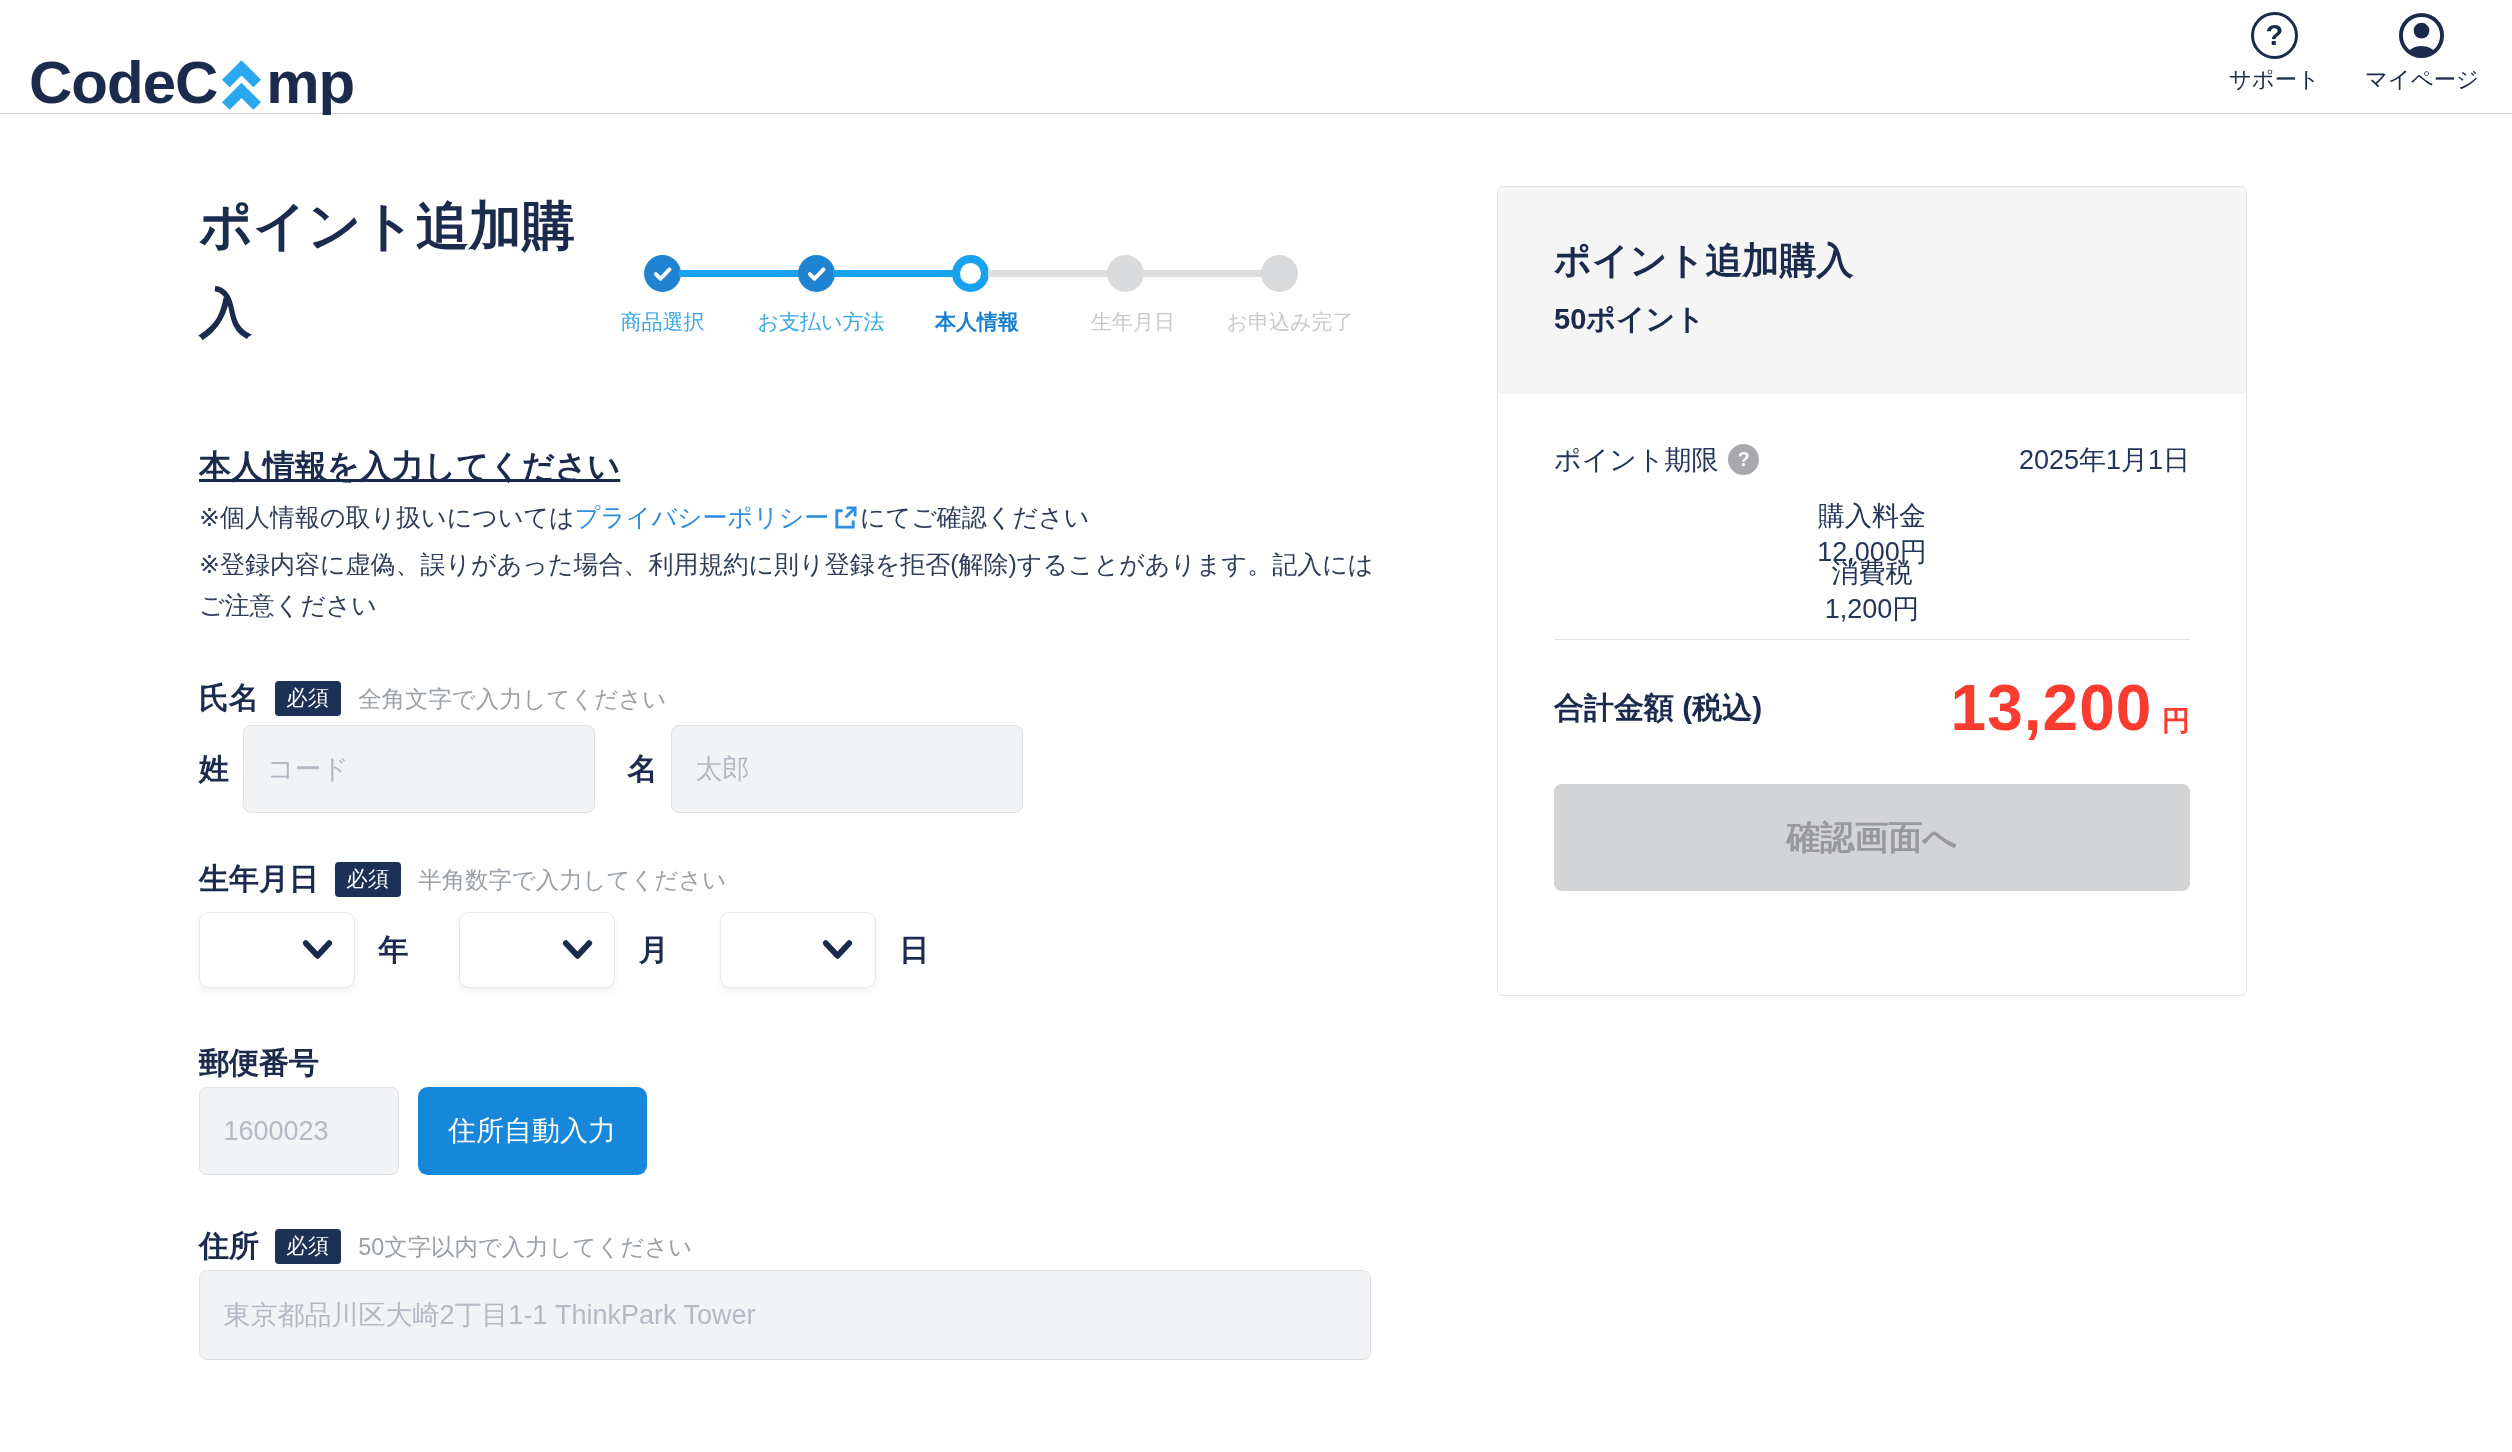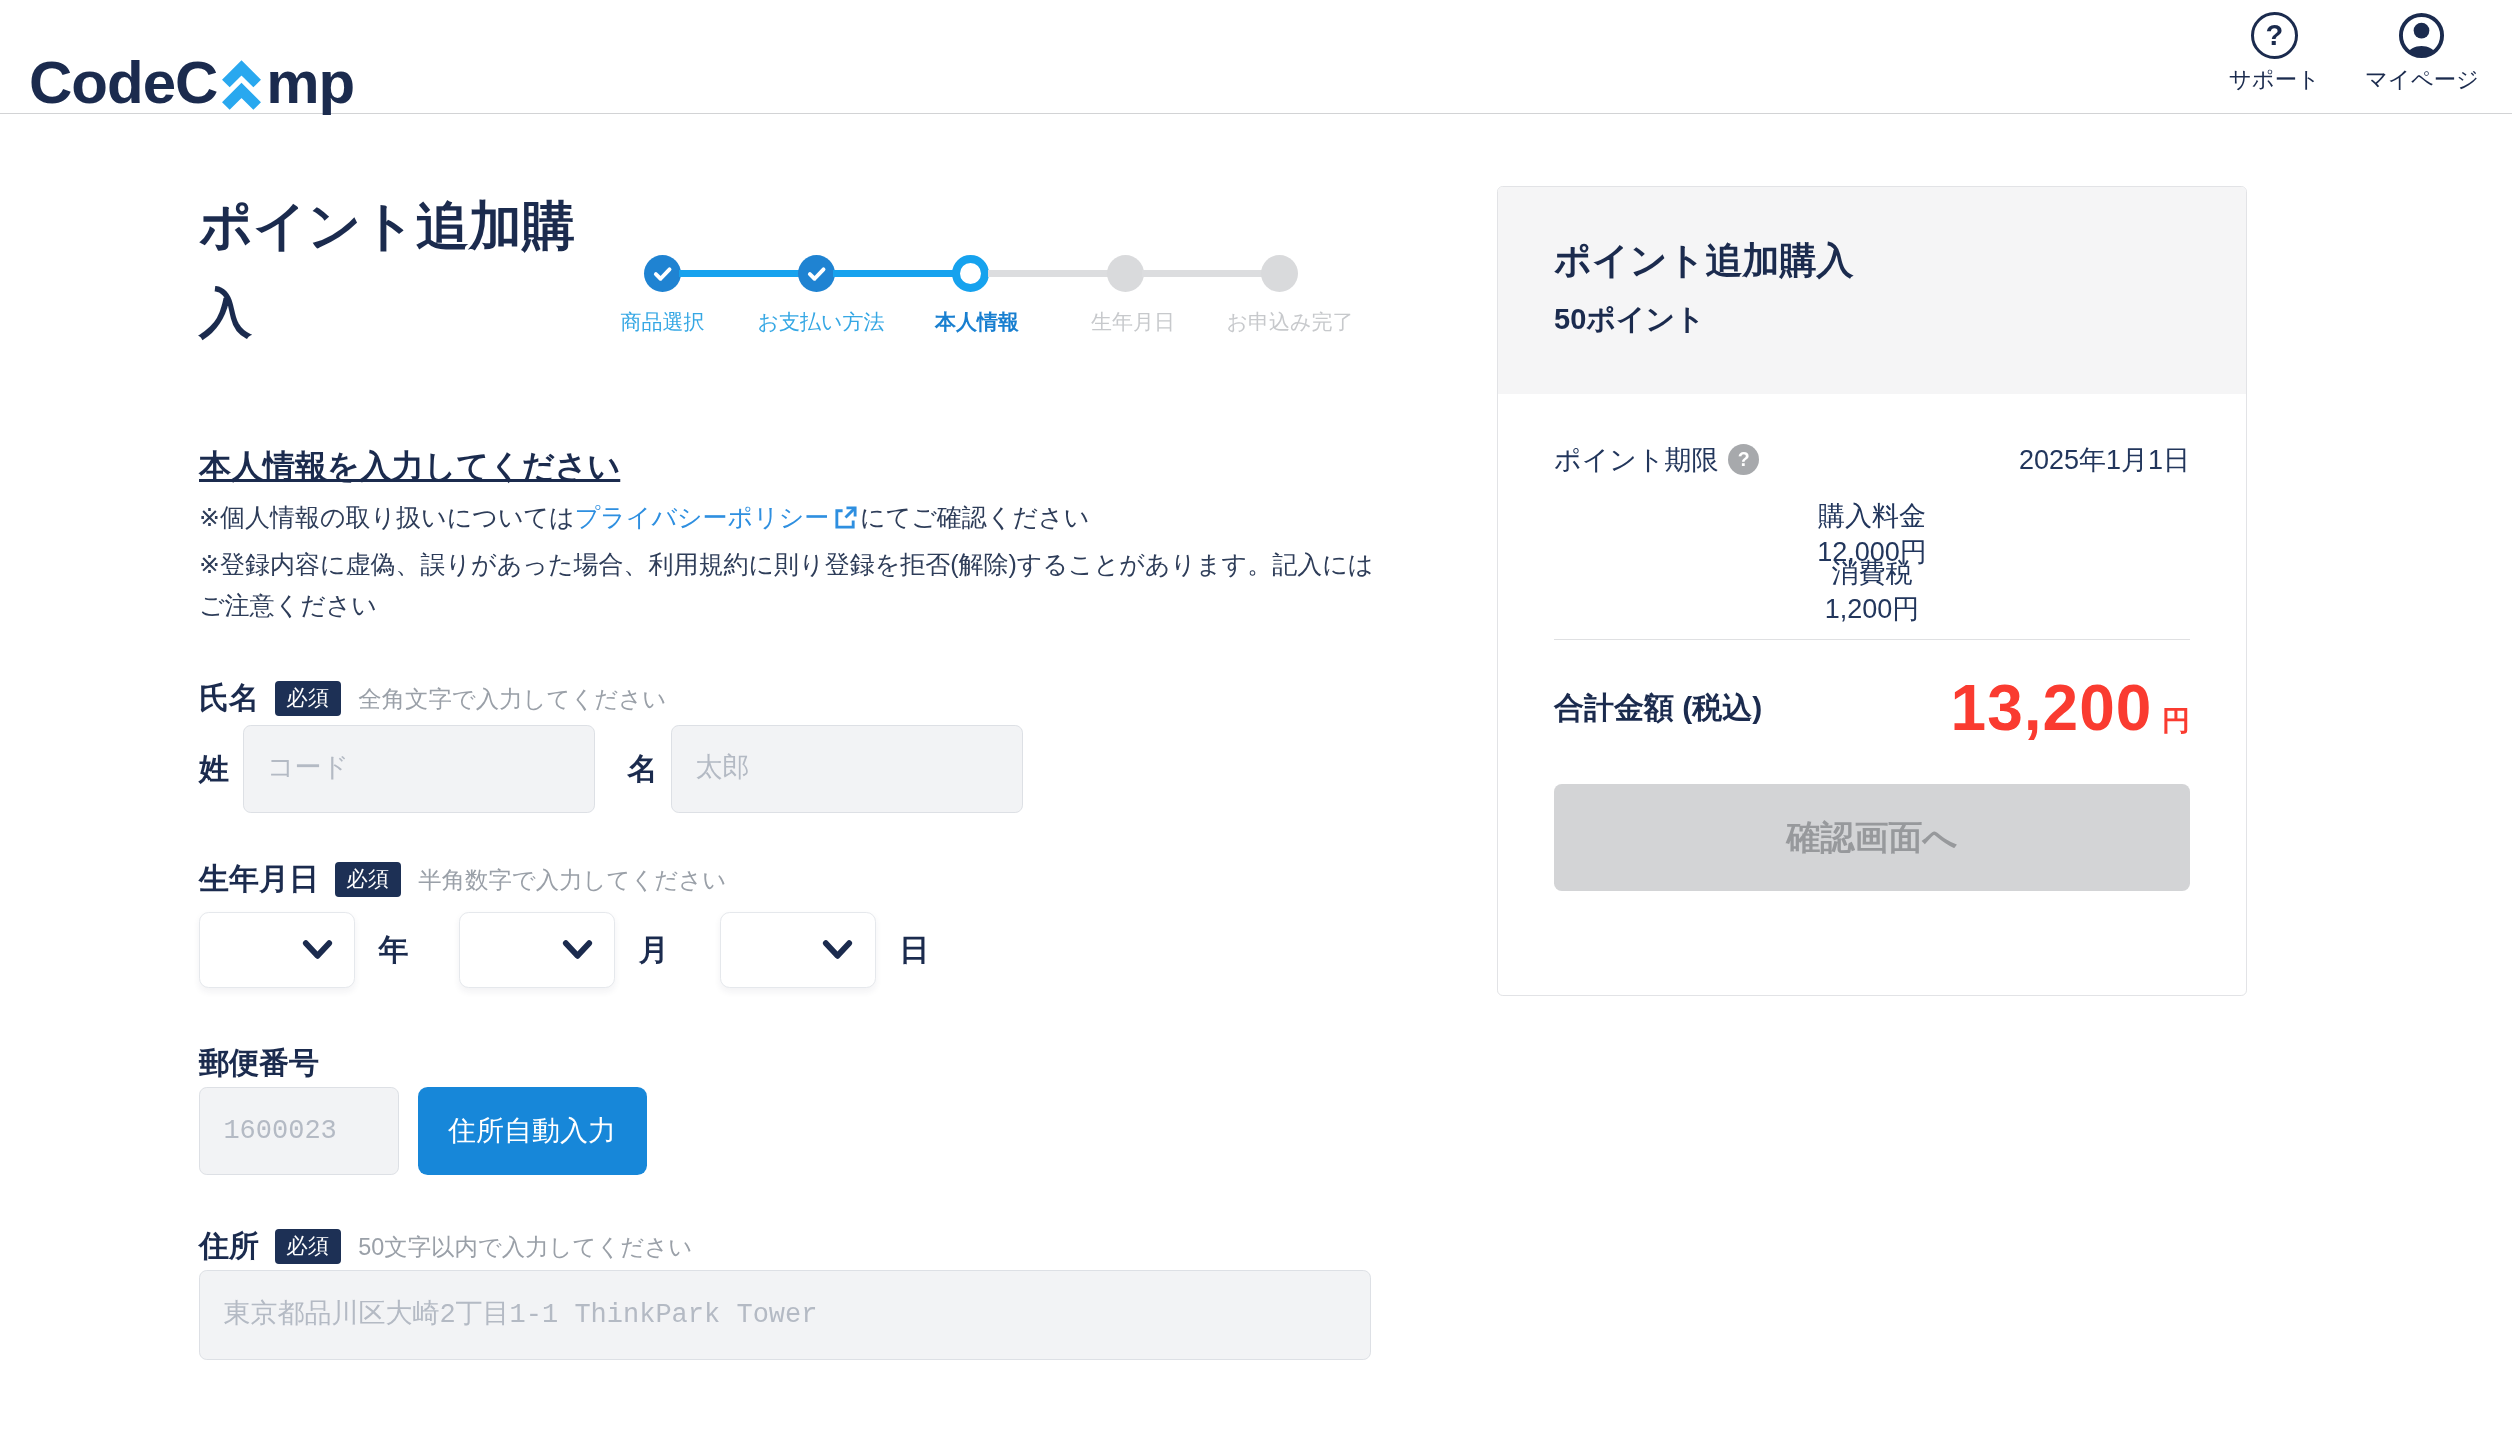--- a/index.html
+++ b/index.html
@@ -50,21 +50,21 @@
   .note2 { position:absolute; left:199px; top:430px; width:1182px; font-size:25px; line-height:1.65; color:#2e3d59; }
 
   .field-label-row { position:absolute; left:199px; display:flex; align-items:center; }
   .field-label { font-size:30px; font-weight:bold; color:#1b2b4e; }
   .req-badge { margin-left:15.6px; background:#1d3055; color:#fff; font-size:21.4px;
     padding:4.9px 11.7px; border-radius:3.9px; line-height:1.2; }
   .hint { margin-left:17.5px; font-size:23.4px; color:#9aa0a8; }
 
   .text-input { background:#f2f3f5; border:1.9px solid #dde0e5; border-radius:7.8px;
     font-size:27px; color:#333; padding:0 23.4px; outline:none;
-    font-family:Liberation Mono, monospace; }
+    font-family:Liberation Sans, sans-serif; }
   .text-input::placeholder { color:#b4bac4; }
 
   .name-row { position:absolute; left:199px; top:611px; display:flex; align-items:center; }
   .inline-lab { font-size:30px; font-weight:bold; color:#1b2b4e; }
   .name-row .text-input { width:352px; height:88px; margin-left:13.6px; }
   .lab-first { margin-left:33px; }
 
   .birth-row { position:absolute; left:199px; top:798px; display:flex; align-items:center; }
   .select-box { position:relative; width:156px; height:76px; background:#fff;
     border:1.9px solid #e5e8ec; border-radius:9.7px; cursor:pointer;

